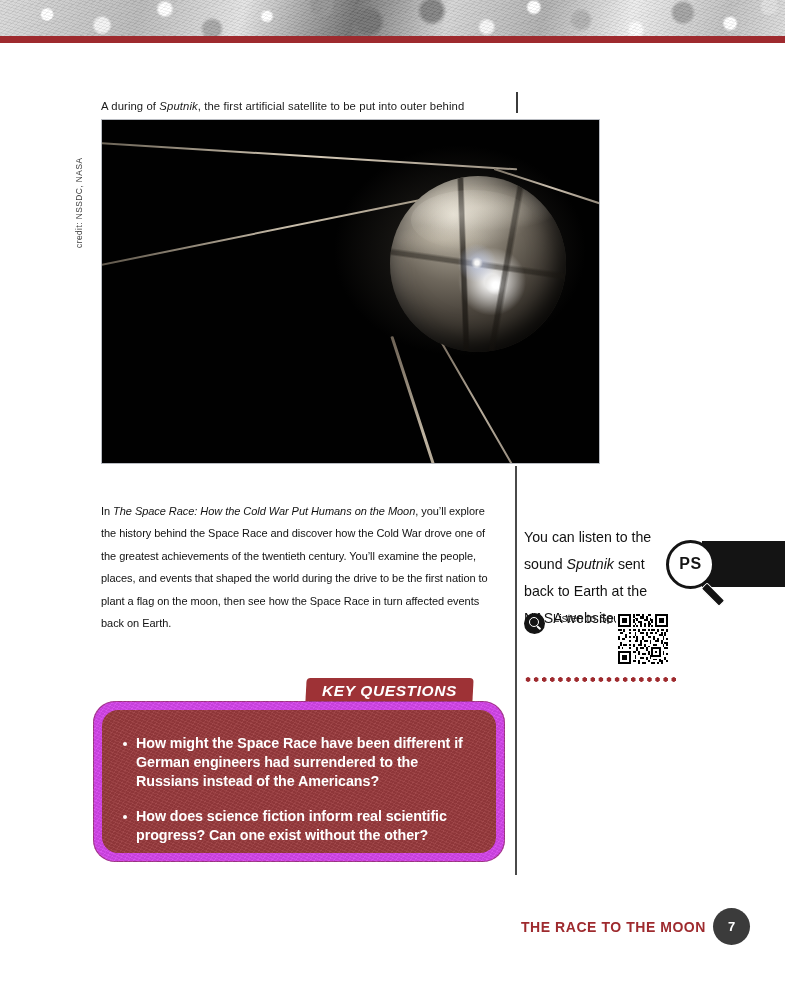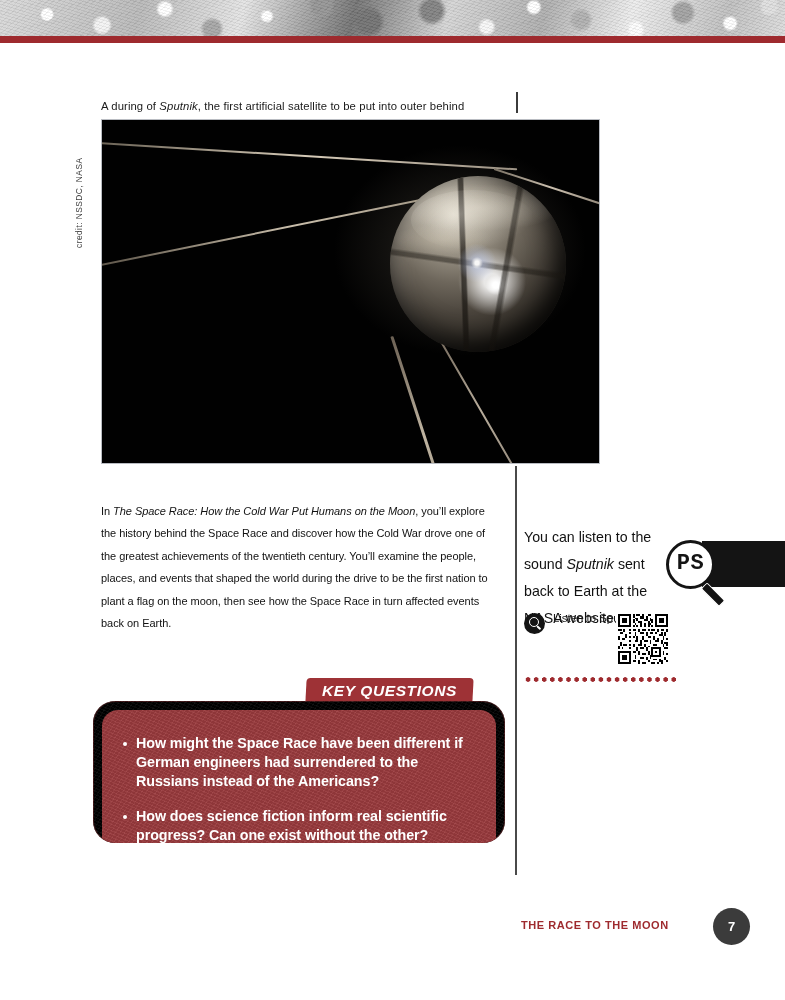--- a/index.html
+++ b/index.html
@@ -274,23 +274,23 @@
     width: 49px; height: 49px;
     border-radius: 50%;
     border: 3.2px solid #141414;
     background: #ffffff;
     box-sizing: border-box;
     display: flex;
     align-items: center;
     justify-content: center;
   }
   .ps-circle span {
-    font-family: Liberation Mono, monospace;
+    font-family: Liberation Sans, sans-serif;
     font-weight: 700;
-    font-size: 22px;
+    font-size: 16px;
     letter-spacing: .5px;
     color: #141414;
     line-height: 1;
     margin-top: -1px;
   }
   .ps-handle {
     position: absolute;
     left: 38px; top: 41px;
     width: 26px; height: 8.5px;
     background: #141414;
@@ -319,23 +319,23 @@
     transform: skewX(3deg);
     color: #ffffff;
     font-size: 15.5px;
     font-weight: 700;
     letter-spacing: .6px;
     font-style: italic;
   }
   .kq-box {
     position: absolute;
     left: 93px; top: 701px;
-    width: 412px; height: 142px;
+    width: 412px; height: 161px;
     border-radius: 22px;
-    background: #000000;
+    background: #d946ef;
     box-shadow: inset 0 0 0 1px rgba(120,40,42,.5);
     overflow: hidden;
   }
   .kq-box::after {
     content: "";
     position: absolute; inset: 0;
     background-image:
       repeating-linear-gradient(23deg, rgba(255,255,255,.045) 0 1px, rgba(0,0,0,.05) 1px 3px),
       repeating-linear-gradient(-57deg, rgba(255,255,255,.035) 0 1px, rgba(0,0,0,.04) 1px 4px);
     pointer-events: none;
@@ -371,21 +371,21 @@
     left: 1px; top: 7.5px;
     width: 4px; height: 4px;
     border-radius: 50%;
     background: #ffffff;
   }
 
   
   .footer-title {
     position: absolute;
     left: 521px; top: 919px;
-    font-size: 11px;
+    font-size: 14px;
     font-weight: 700;
     letter-spacing: .55px;
     color: #9e2a2e;
   }
   .page-circle {
     position: absolute;
     left: 713px; top: 908px;
     width: 37px; height: 37px;
     border-radius: 50%;
     background: #3b3b3b;

